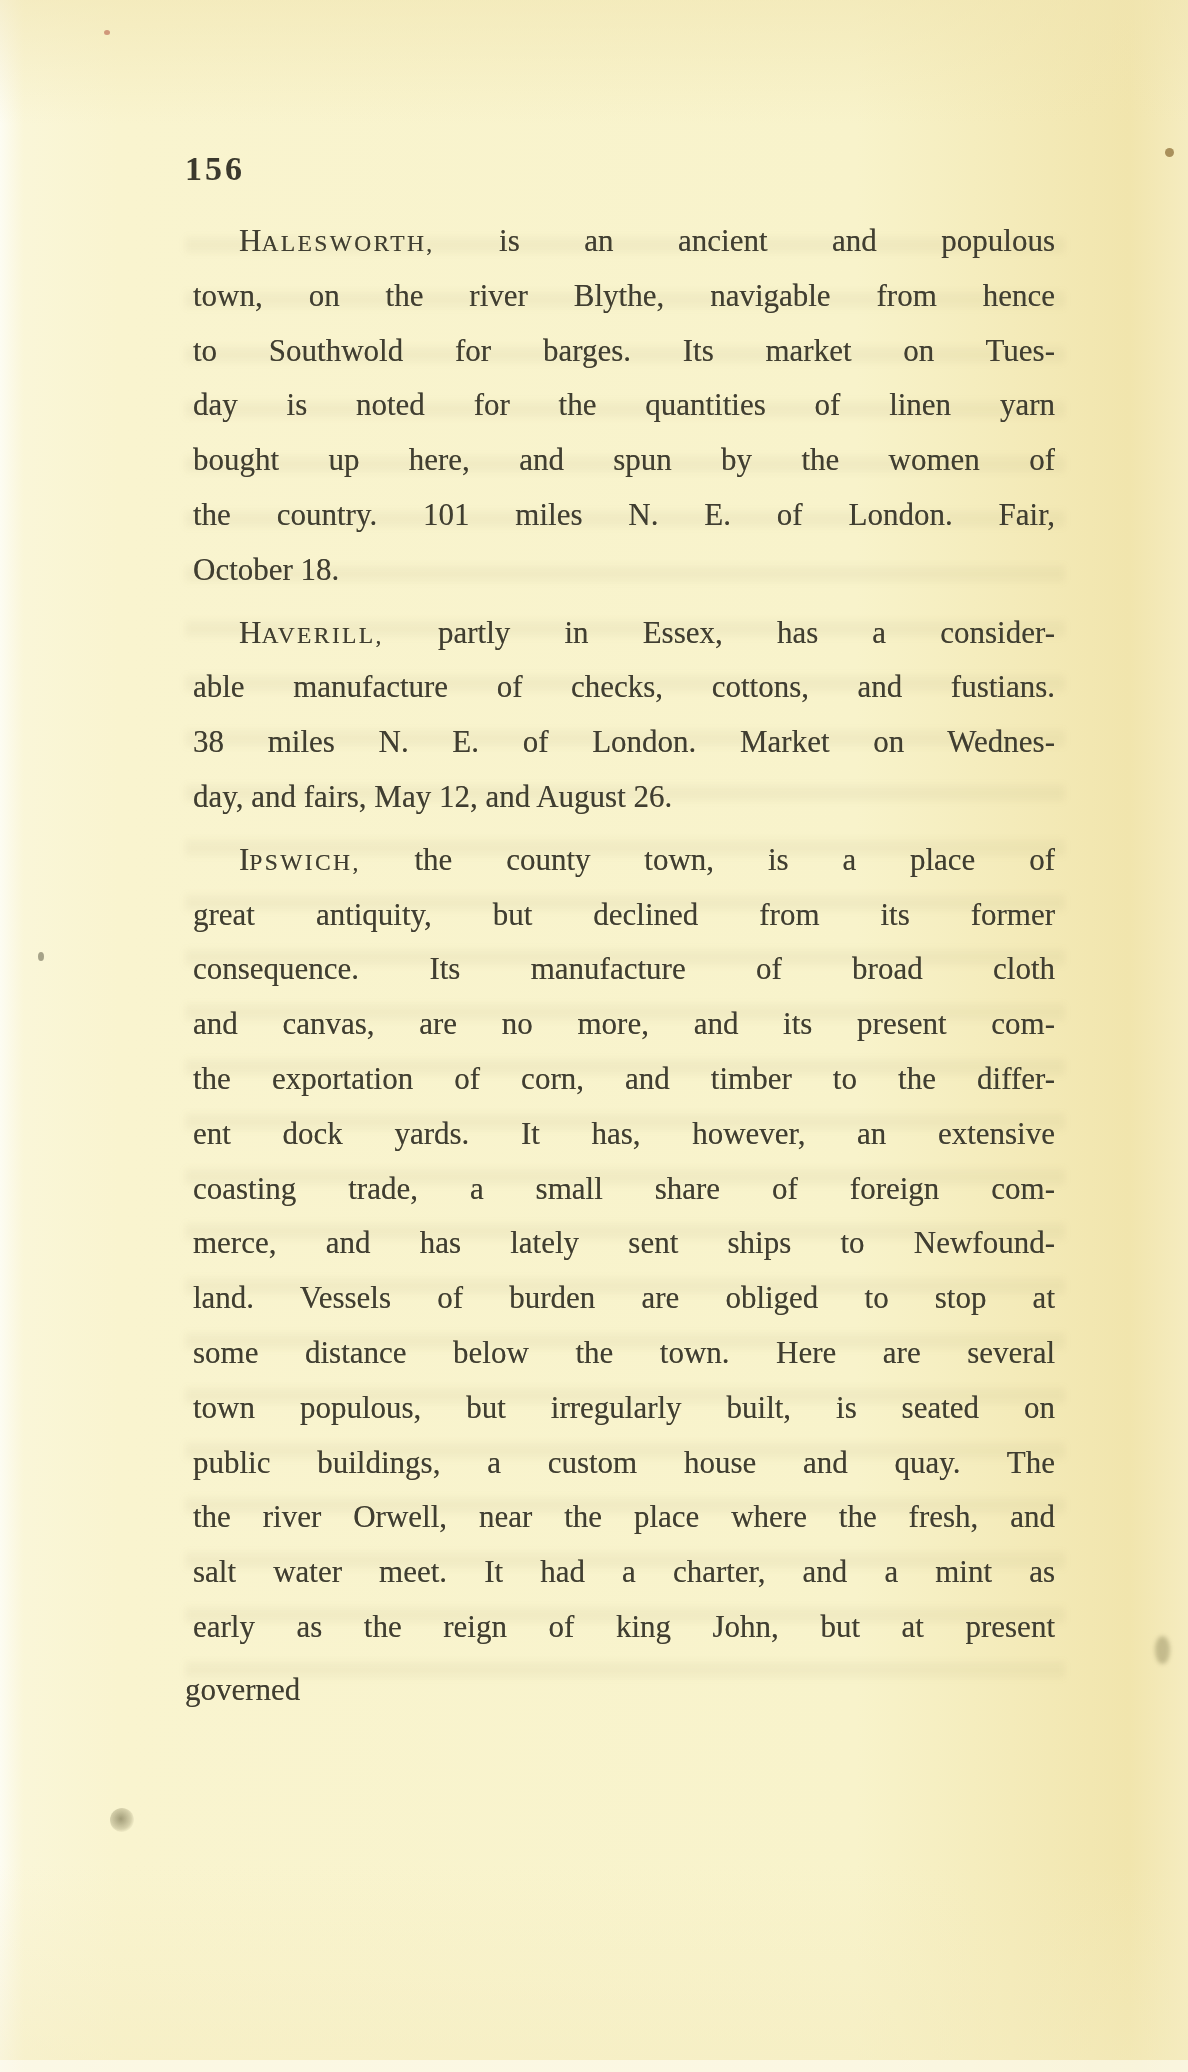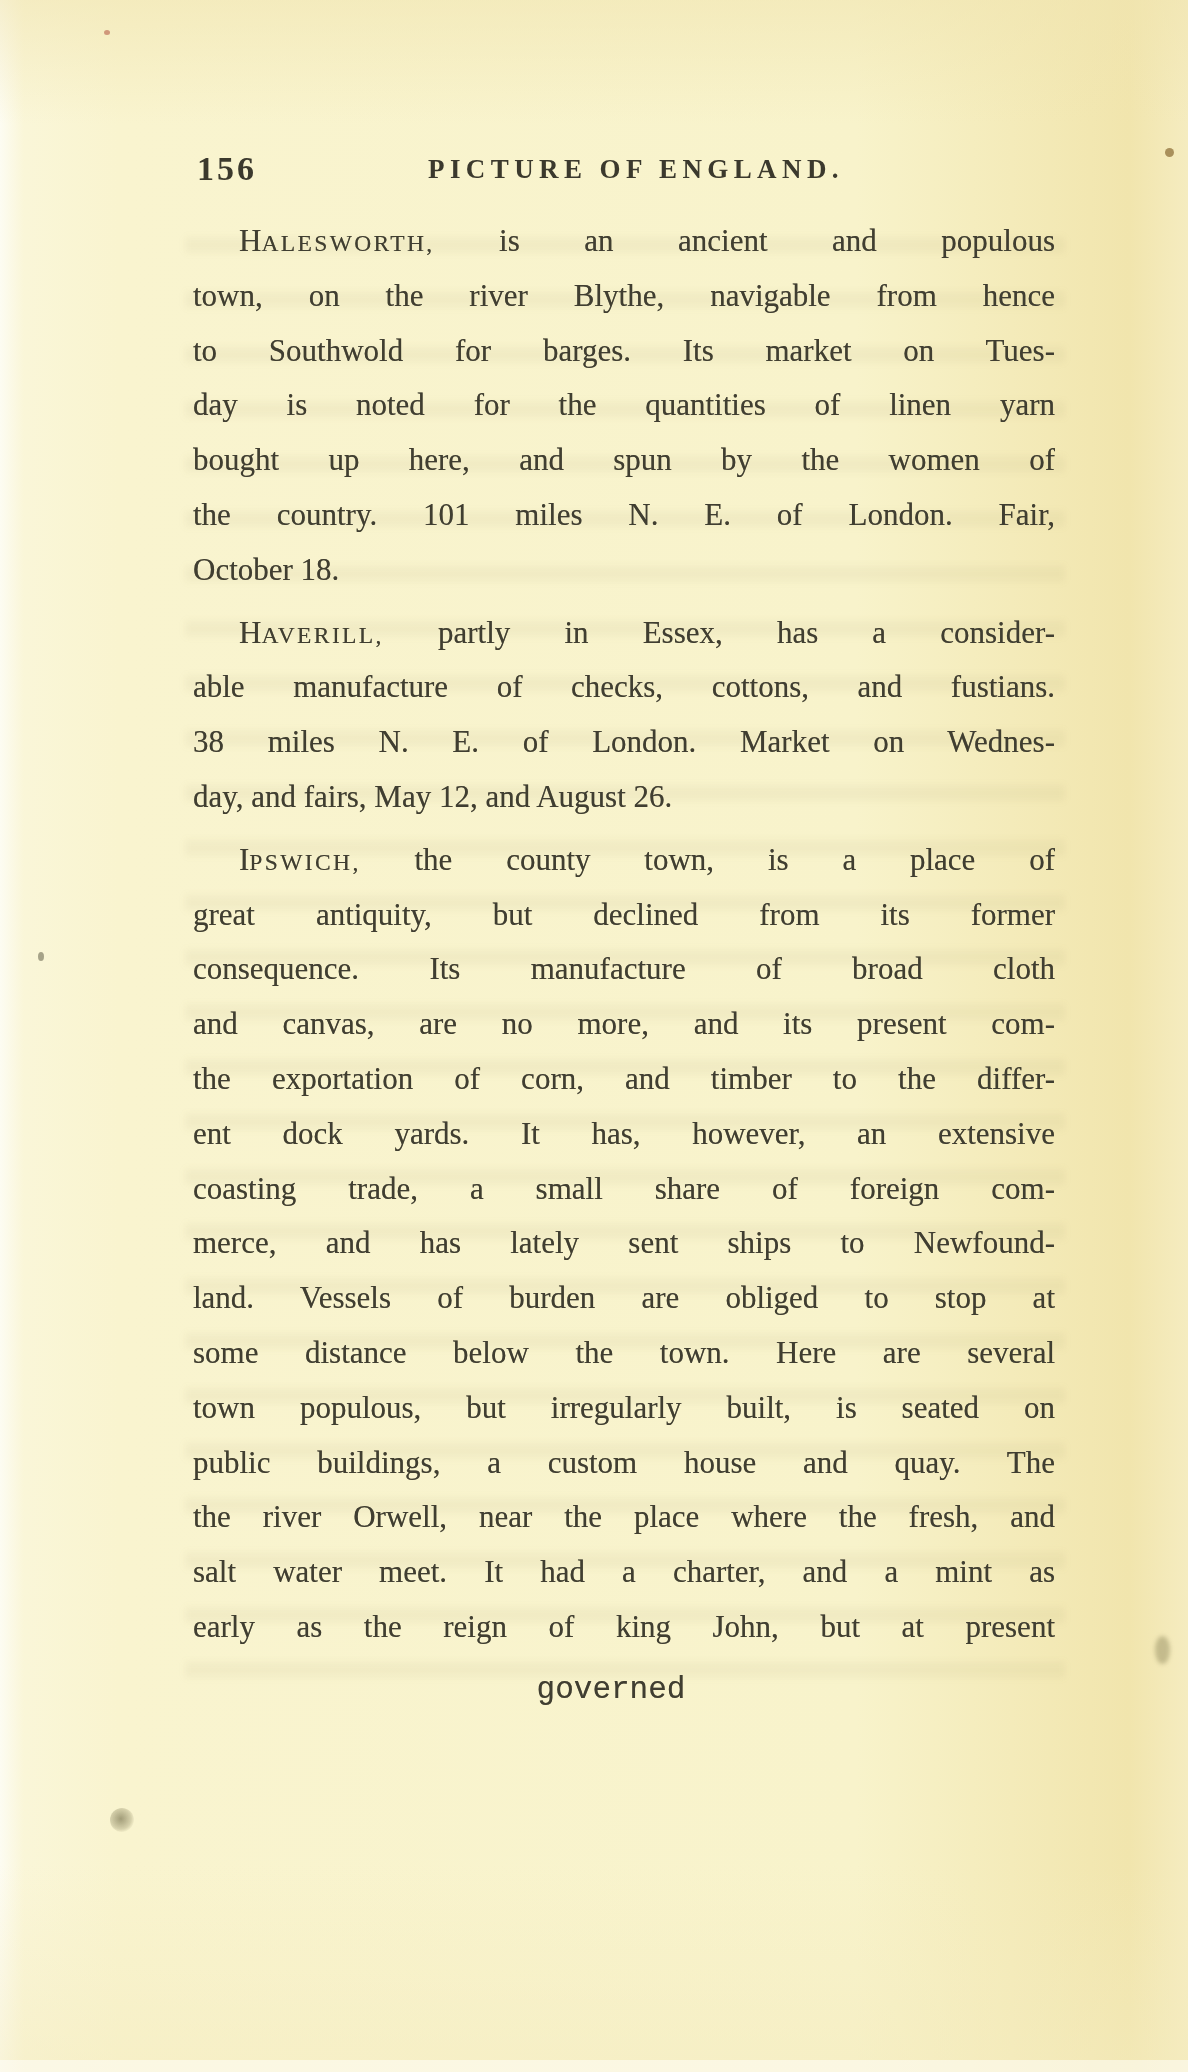--- a/index.html
+++ b/index.html
@@ -24,21 +24,21 @@
     position:absolute; left:185px; top:205px; width:880px; height:1500px;
     background:repeating-linear-gradient(
       180deg,
       rgba(0,0,0,0) 0px, rgba(0,0,0,0) 30px,
       rgba(140,130,80,0.06) 34px, rgba(140,130,80,0.06) 46px,
       rgba(0,0,0,0) 50px, rgba(0,0,0,0) 54.8px);
     filter:blur(3px);
     pointer-events:none;
   }
 
-  .header { position:absolute; top:148px; left:185px; width:878px; height:44px;margin-left:12px; }
+  .header { position:absolute; top:148px; left:185px; width:878px; height:44px; }
   .page-number {
     position:absolute; left:0; top:2px;
     font-size:34px; letter-spacing:3px; font-weight:bold; color:#3b392d;
   }
   .running-title {
     position:absolute; left:0; right:0; top:6px;
     text-align:center;
     font-size:27px; font-weight:bold;
     letter-spacing:0.20em;
     color:#3b392d;
@@ -56,24 +56,23 @@
     text-align-last:justify;
     white-space:normal;
     height:54.8px;
     overflow:hidden;
   }
   .line.last { text-align-last:left; }
   .line.indent { padding-left:46px; }
   .lead .cap { font-size:1.0em; }
   .lead .sc  { font-size:0.76em; text-transform:uppercase; letter-spacing:0.10em; }
   .catchword-line {
-    text-align:center;
+    text-align:left;
     padding-right:26px;
     height:54.8px;
-    font-family:Liberation Mono, monospace;
   }
 
   
   .speck { position:absolute; border-radius:50%; pointer-events:none; }
   .speck-red    { left:104px;  top:30px;   width:6px;  height:5px;  background:#b05240; opacity:.55; }
   .speck-brown  { left:1165px; top:148px;  width:9px;  height:9px;  background:#8a6a33; opacity:.7; filter:blur(0.5px); }
   .speck-left   { left:38px;   top:952px;  width:6px;  height:9px;  background:#55523d; opacity:.5; filter:blur(0.6px); }
   .smudge-bl    { left:110px;  top:1808px; width:24px; height:24px;
                   background:radial-gradient(circle at 45% 45%, rgba(90,85,50,0.55) 0%, rgba(110,104,66,0.25) 55%, rgba(110,104,66,0) 75%);
                   filter:blur(0.5px); }
@@ -82,21 +81,20 @@
 </style>
 </head>
 <body>
 
 <div class="scan">
 
   <div class="bleed"></div>
 
   <div class="header">
     <div class="page-number">156</div>
-    <div class="running-title">PICTURE OF ENGLAND.</div>
   </div>
 
   <div class="text-body">
 
   <div class="para">
         <div class="line indent"><span class="lead"><span class="cap">H</span><span class="sc">alesworth,</span></span> is an ancient and populous</div>
         <div class="line">town, on the river Blythe, navigable from hence</div>
         <div class="line">to Southwold for barges.  Its market on Tues-</div>
         <div class="line">day is noted for the quantities of linen yarn</div>
         <div class="line">bought up here, and spun by the women of</div>

